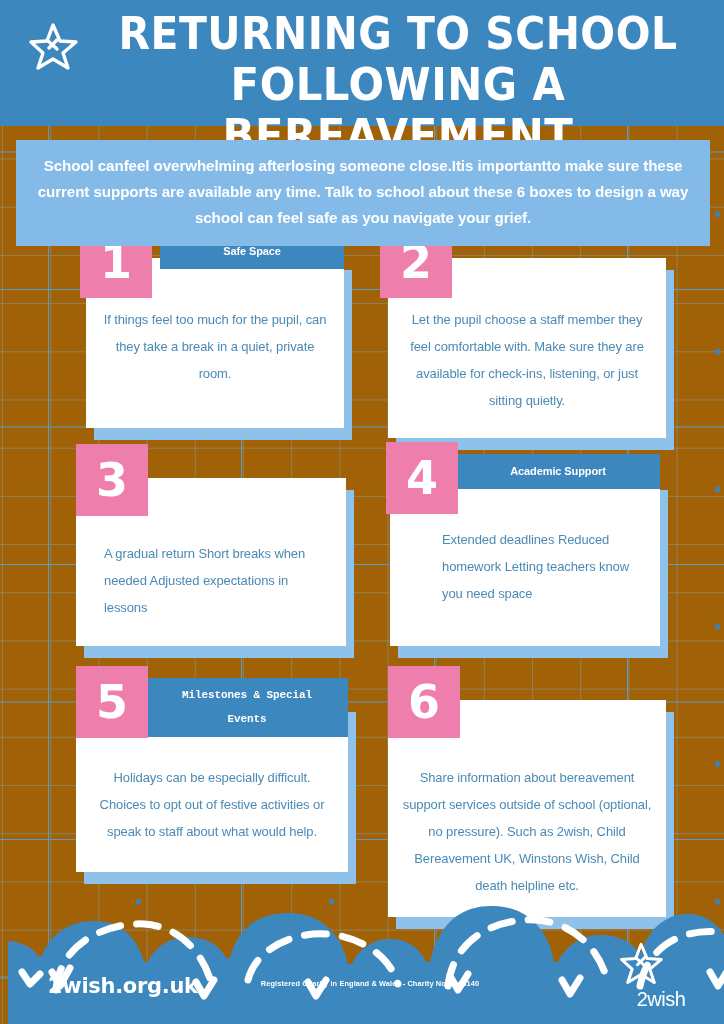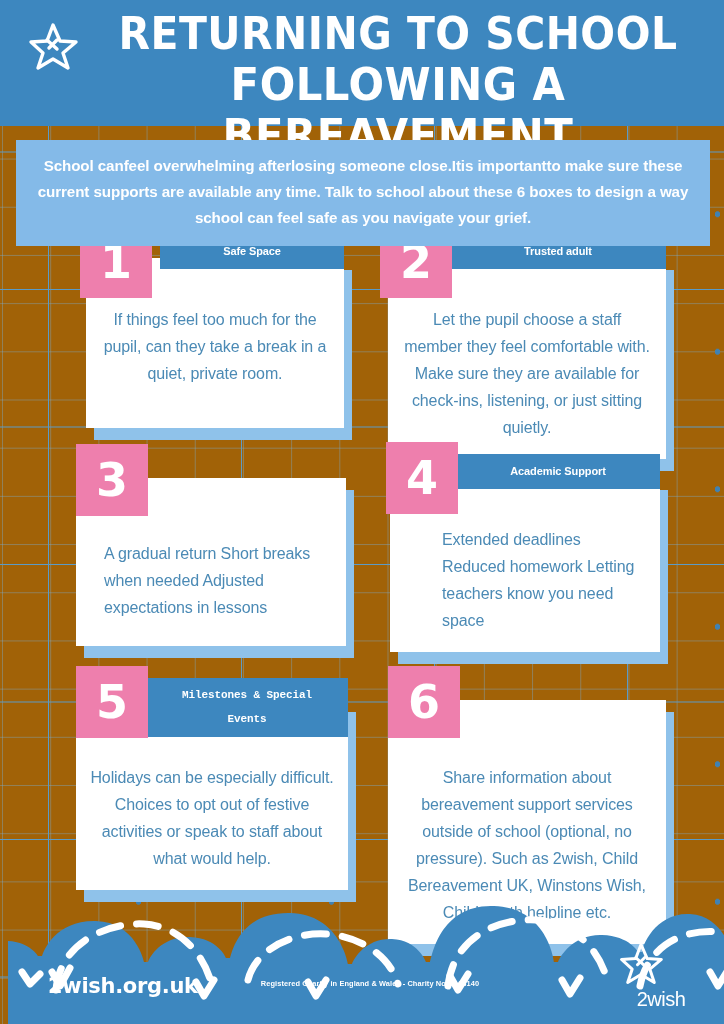--- a/index.html
+++ b/index.html
@@ -134,21 +134,21 @@
     font-size: 46px;
     font-weight: bold;
     display: flex;
     align-items: center;
     justify-content: center;
     z-index: 8;
     line-height: 1;
   }
   .card-text {
     color: #4b8ab5;
-    font-size: 16px;
+    font-size: 13px;
     line-height: 27px;
     letter-spacing: -0.1px;
   }
   .card-text.center { text-align: center; }
   .card-text.left   { text-align: left; }
 
   
   #card1 { left: 86px;  top: 258px;  width: 258px; }
   #card1 .card-body { padding-top: 48px; min-height: 170px; }
   #card1 .card-title { left: 74px; top: -24px; width: 184px; }
@@ -254,21 +254,20 @@
     </div>
     <div class="card-title">Safe Space</div>
     <div class="card-num">1</div>
   </div>
 
   <div class="card" id="card2">
     <div class="card-shadow"></div>
     <div class="card-body">
       <div class="card-text center">Let the pupil choose a staff member they feel comfortable with. Make sure they are available for check-ins, listening, or just sitting quietly.</div>
     </div>
-    <div class="card-title">Trusted adult</div>
     <div class="card-num">2</div>
   </div>
 
   <div class="card" id="card3">
     <div class="card-shadow"></div>
     <div class="card-body">
       <div class="card-text left">A gradual return Short breaks when needed Adjusted expectations in lessons</div>
     </div>
     <div class="card-num">3</div>
   </div>

